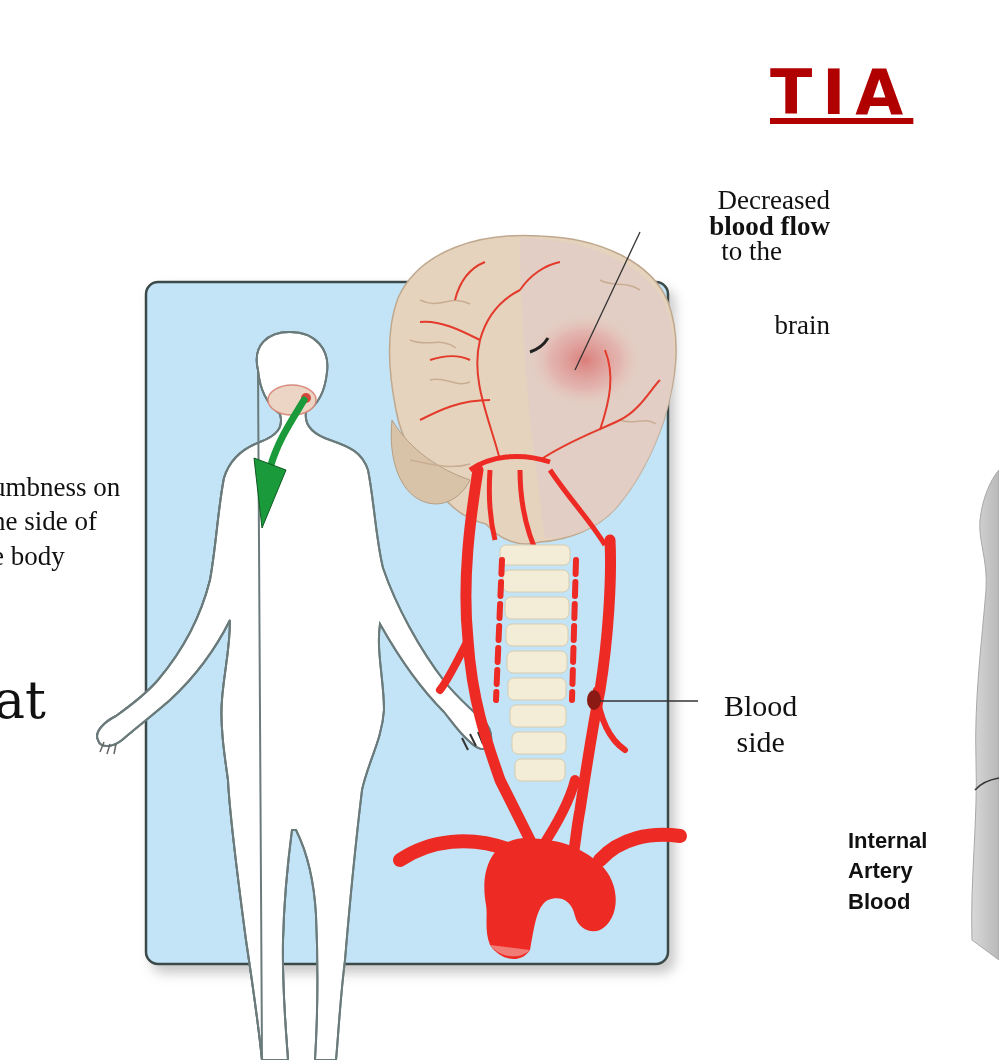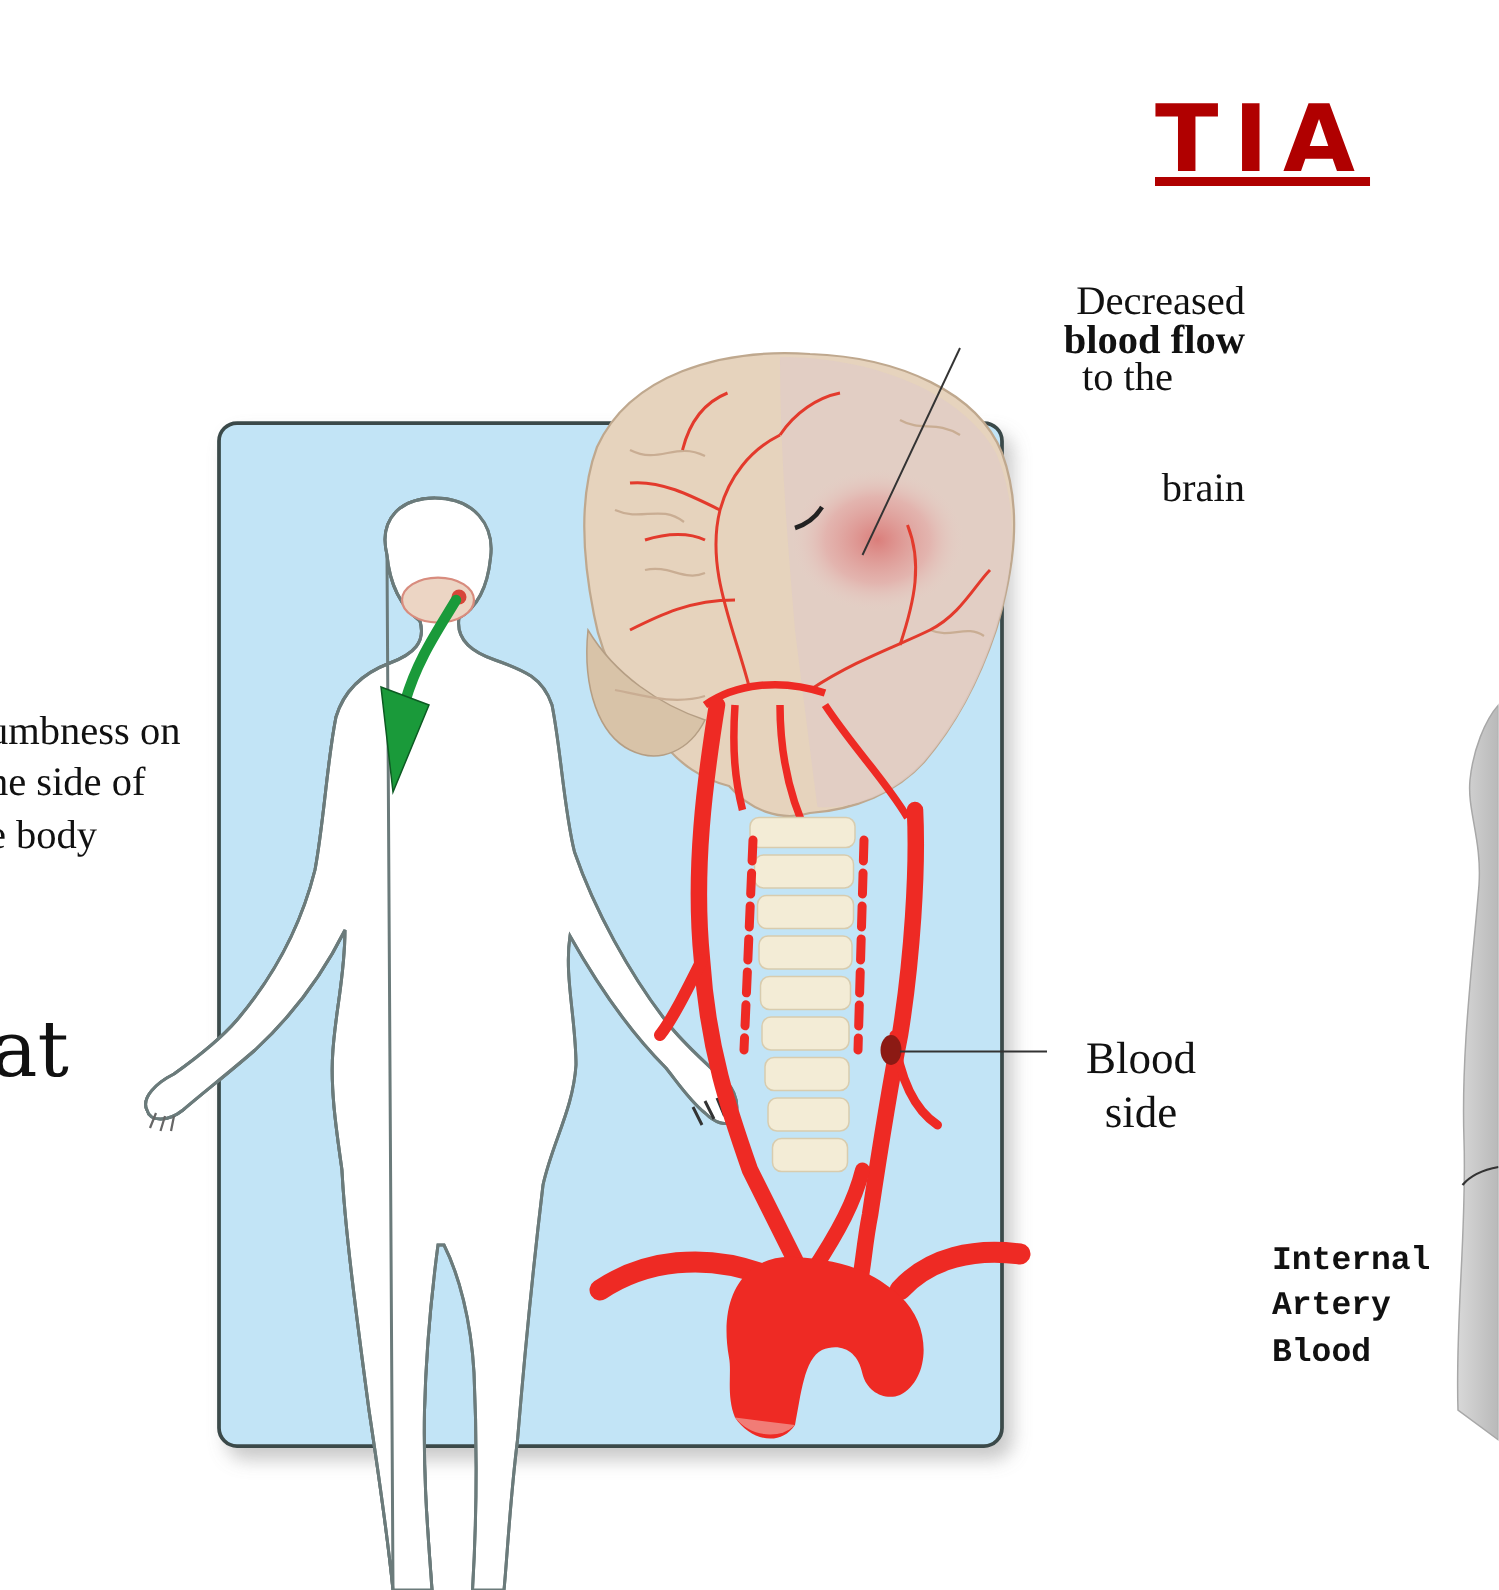--- a/index.html
+++ b/index.html
@@ -14,21 +14,21 @@
     .decreased { left: 620px; top: 188px; font-size: 27px; text-align: right; width: 210px; }
     .decreased .l1 { display:block; }
     .decreased .l2 { display:block; font-weight: bold; }
     .decreased .l3 { display:block; padding-right: 48px; }
     .decreased .l4 { display:block;margin-top:48px; }
     .numbness { left: -8px; top: 470px; font-size: 27px; line-height: 1.27; white-space: nowrap; }
     .numbness span { display:block; }
     .side-text { left: -6px; top: 670px; font-size: 52px; font-family: "DejaVu Serif", serif; color:#111; }
     .blood-clot { left: 695px; top: 688px; font-size: 30px; text-align: center; line-height: 1.2; }
     .blood-clot span { display:block;margin-left:29px; }
-    .carotid { left: 848px; top: 826px; font-family: Liberation Mono, monospace; font-weight: bold; font-size: 22px; line-height: 1.38; color:#111; }
+    .carotid { left: 848px; top: 826px; font-family: Liberation Sans, sans-serif; font-weight: bold; font-size: 22px; line-height: 1.38; color:#111; }
     .carotid span { display:block; }
     svg { position: absolute; left: 0; top: 0; }
   </style>
 </head>
 <body>
 
 <svg width="999" height="1060" viewBox="0 0 999 1060">
   <defs>
     <radialGradient id="ischemia" cx="0.5" cy="0.5" r="0.5">
       <stop offset="0%" stop-color="#d9706e" stop-opacity="0.85"></stop>

